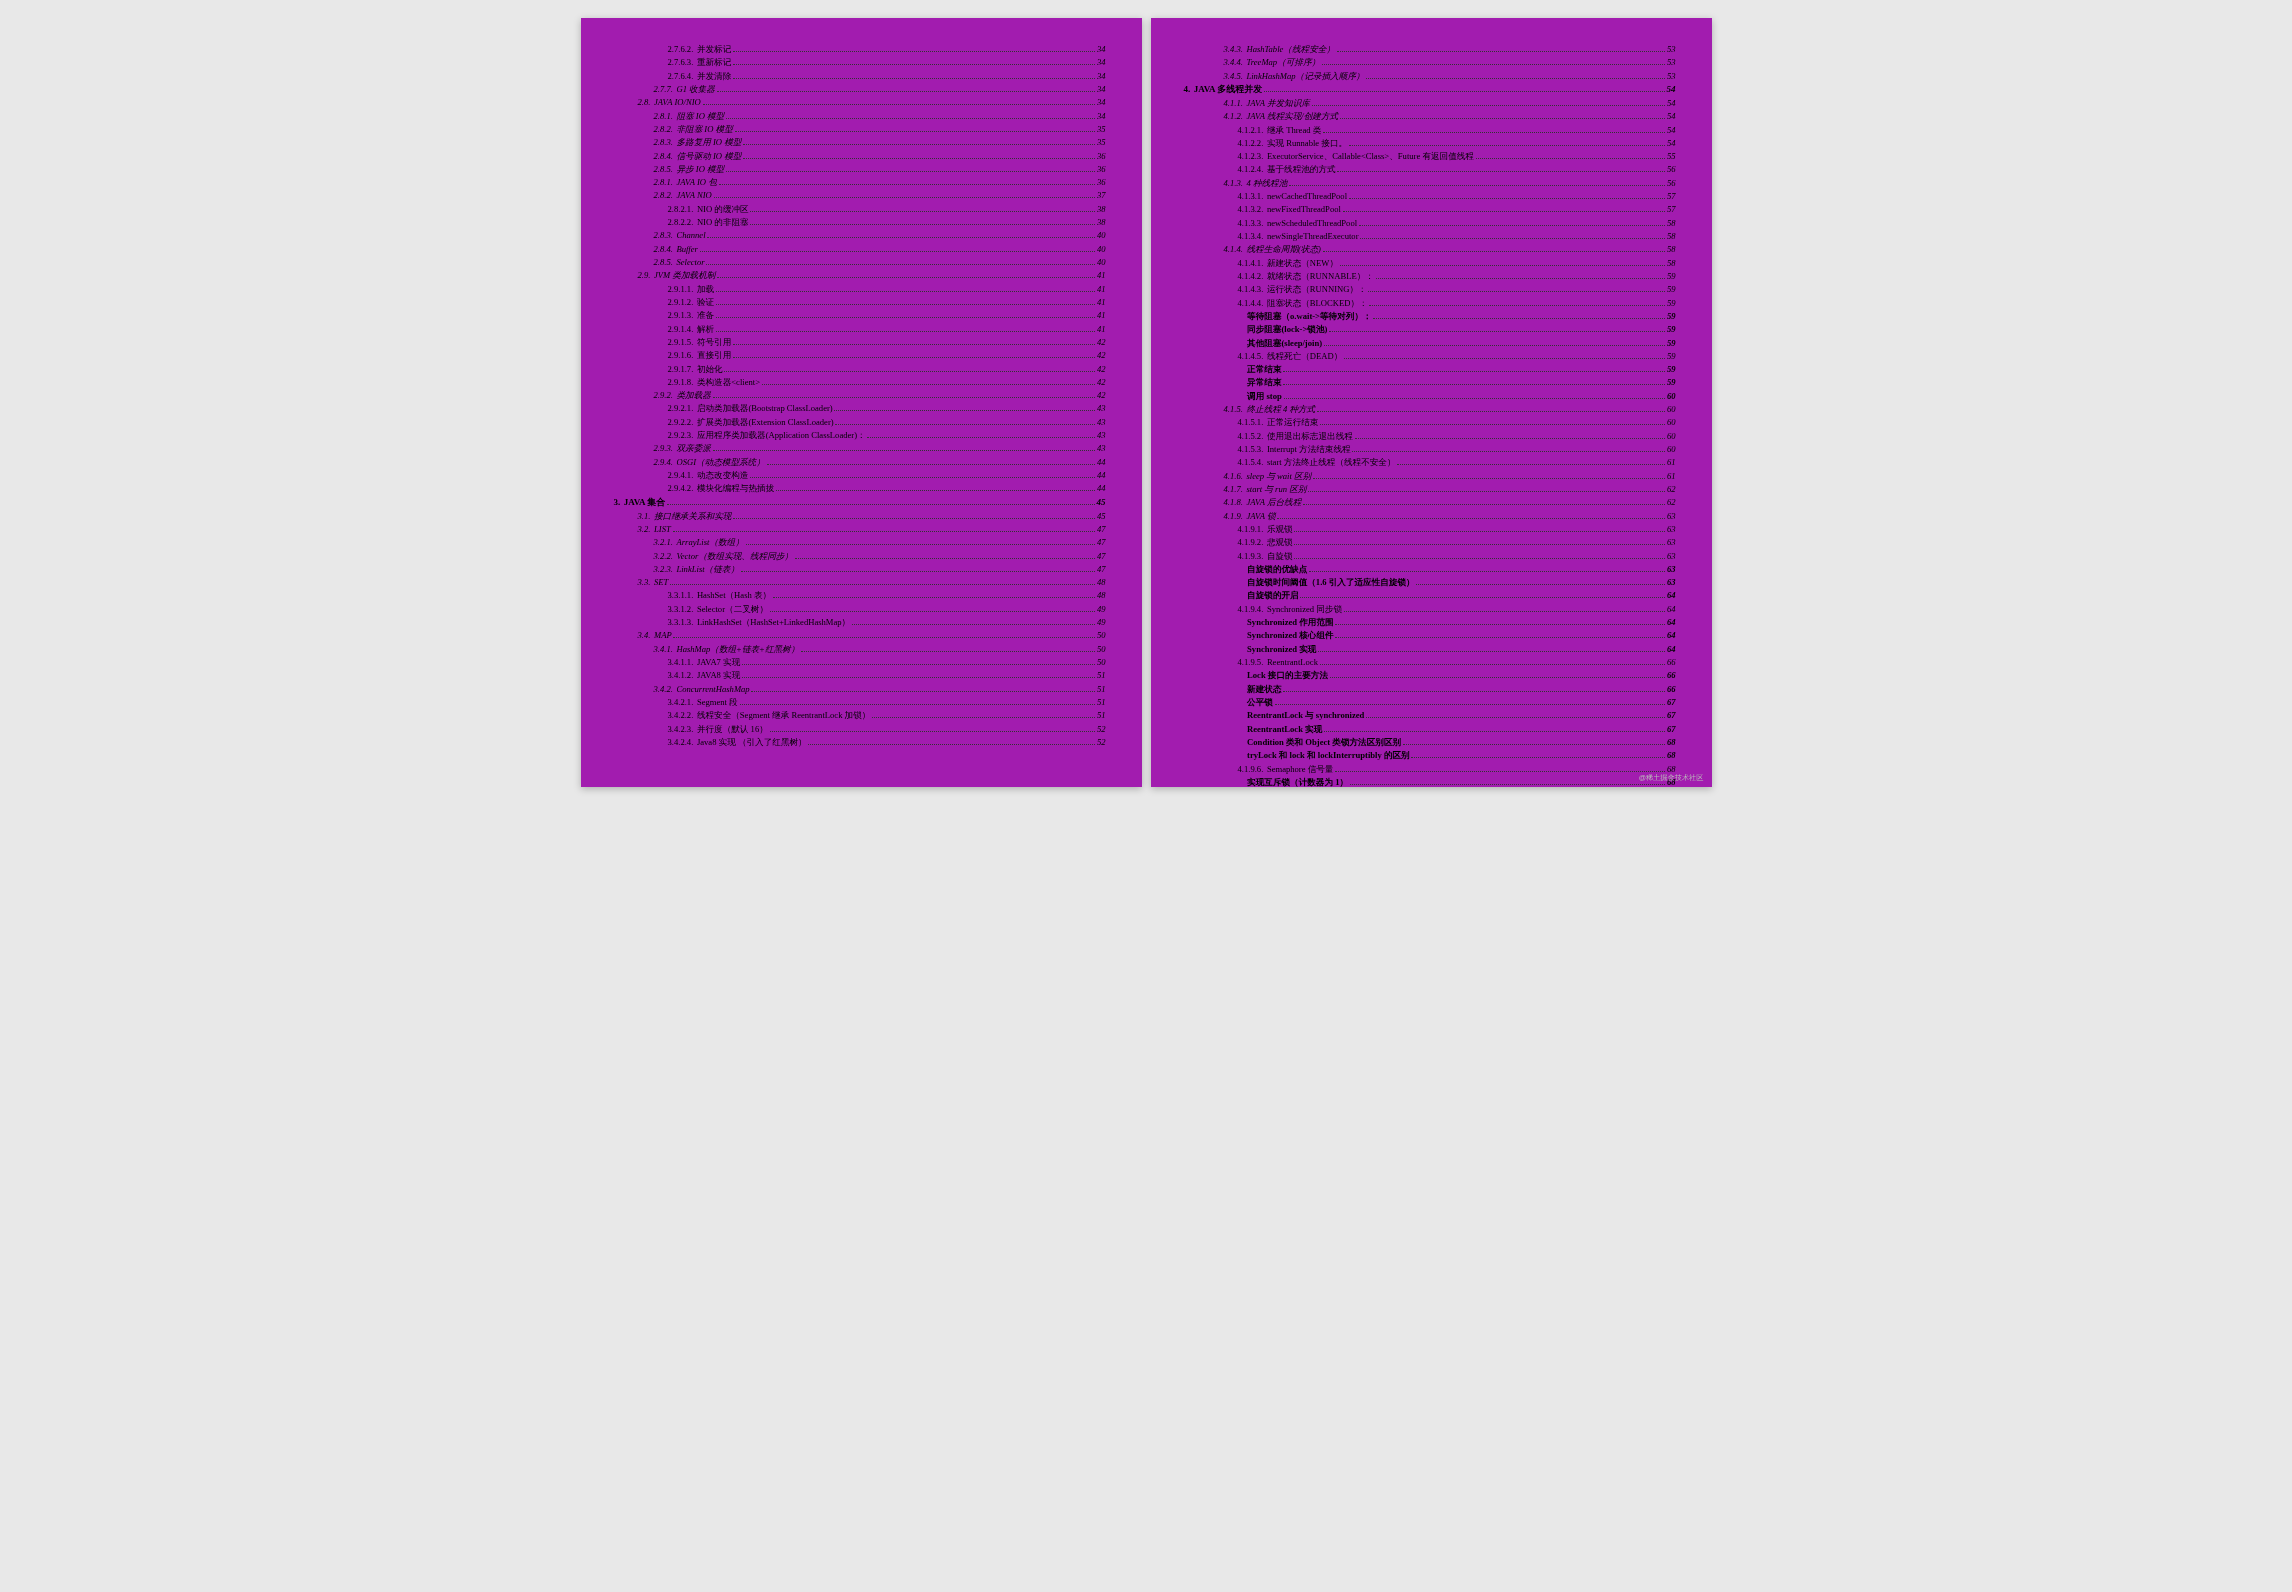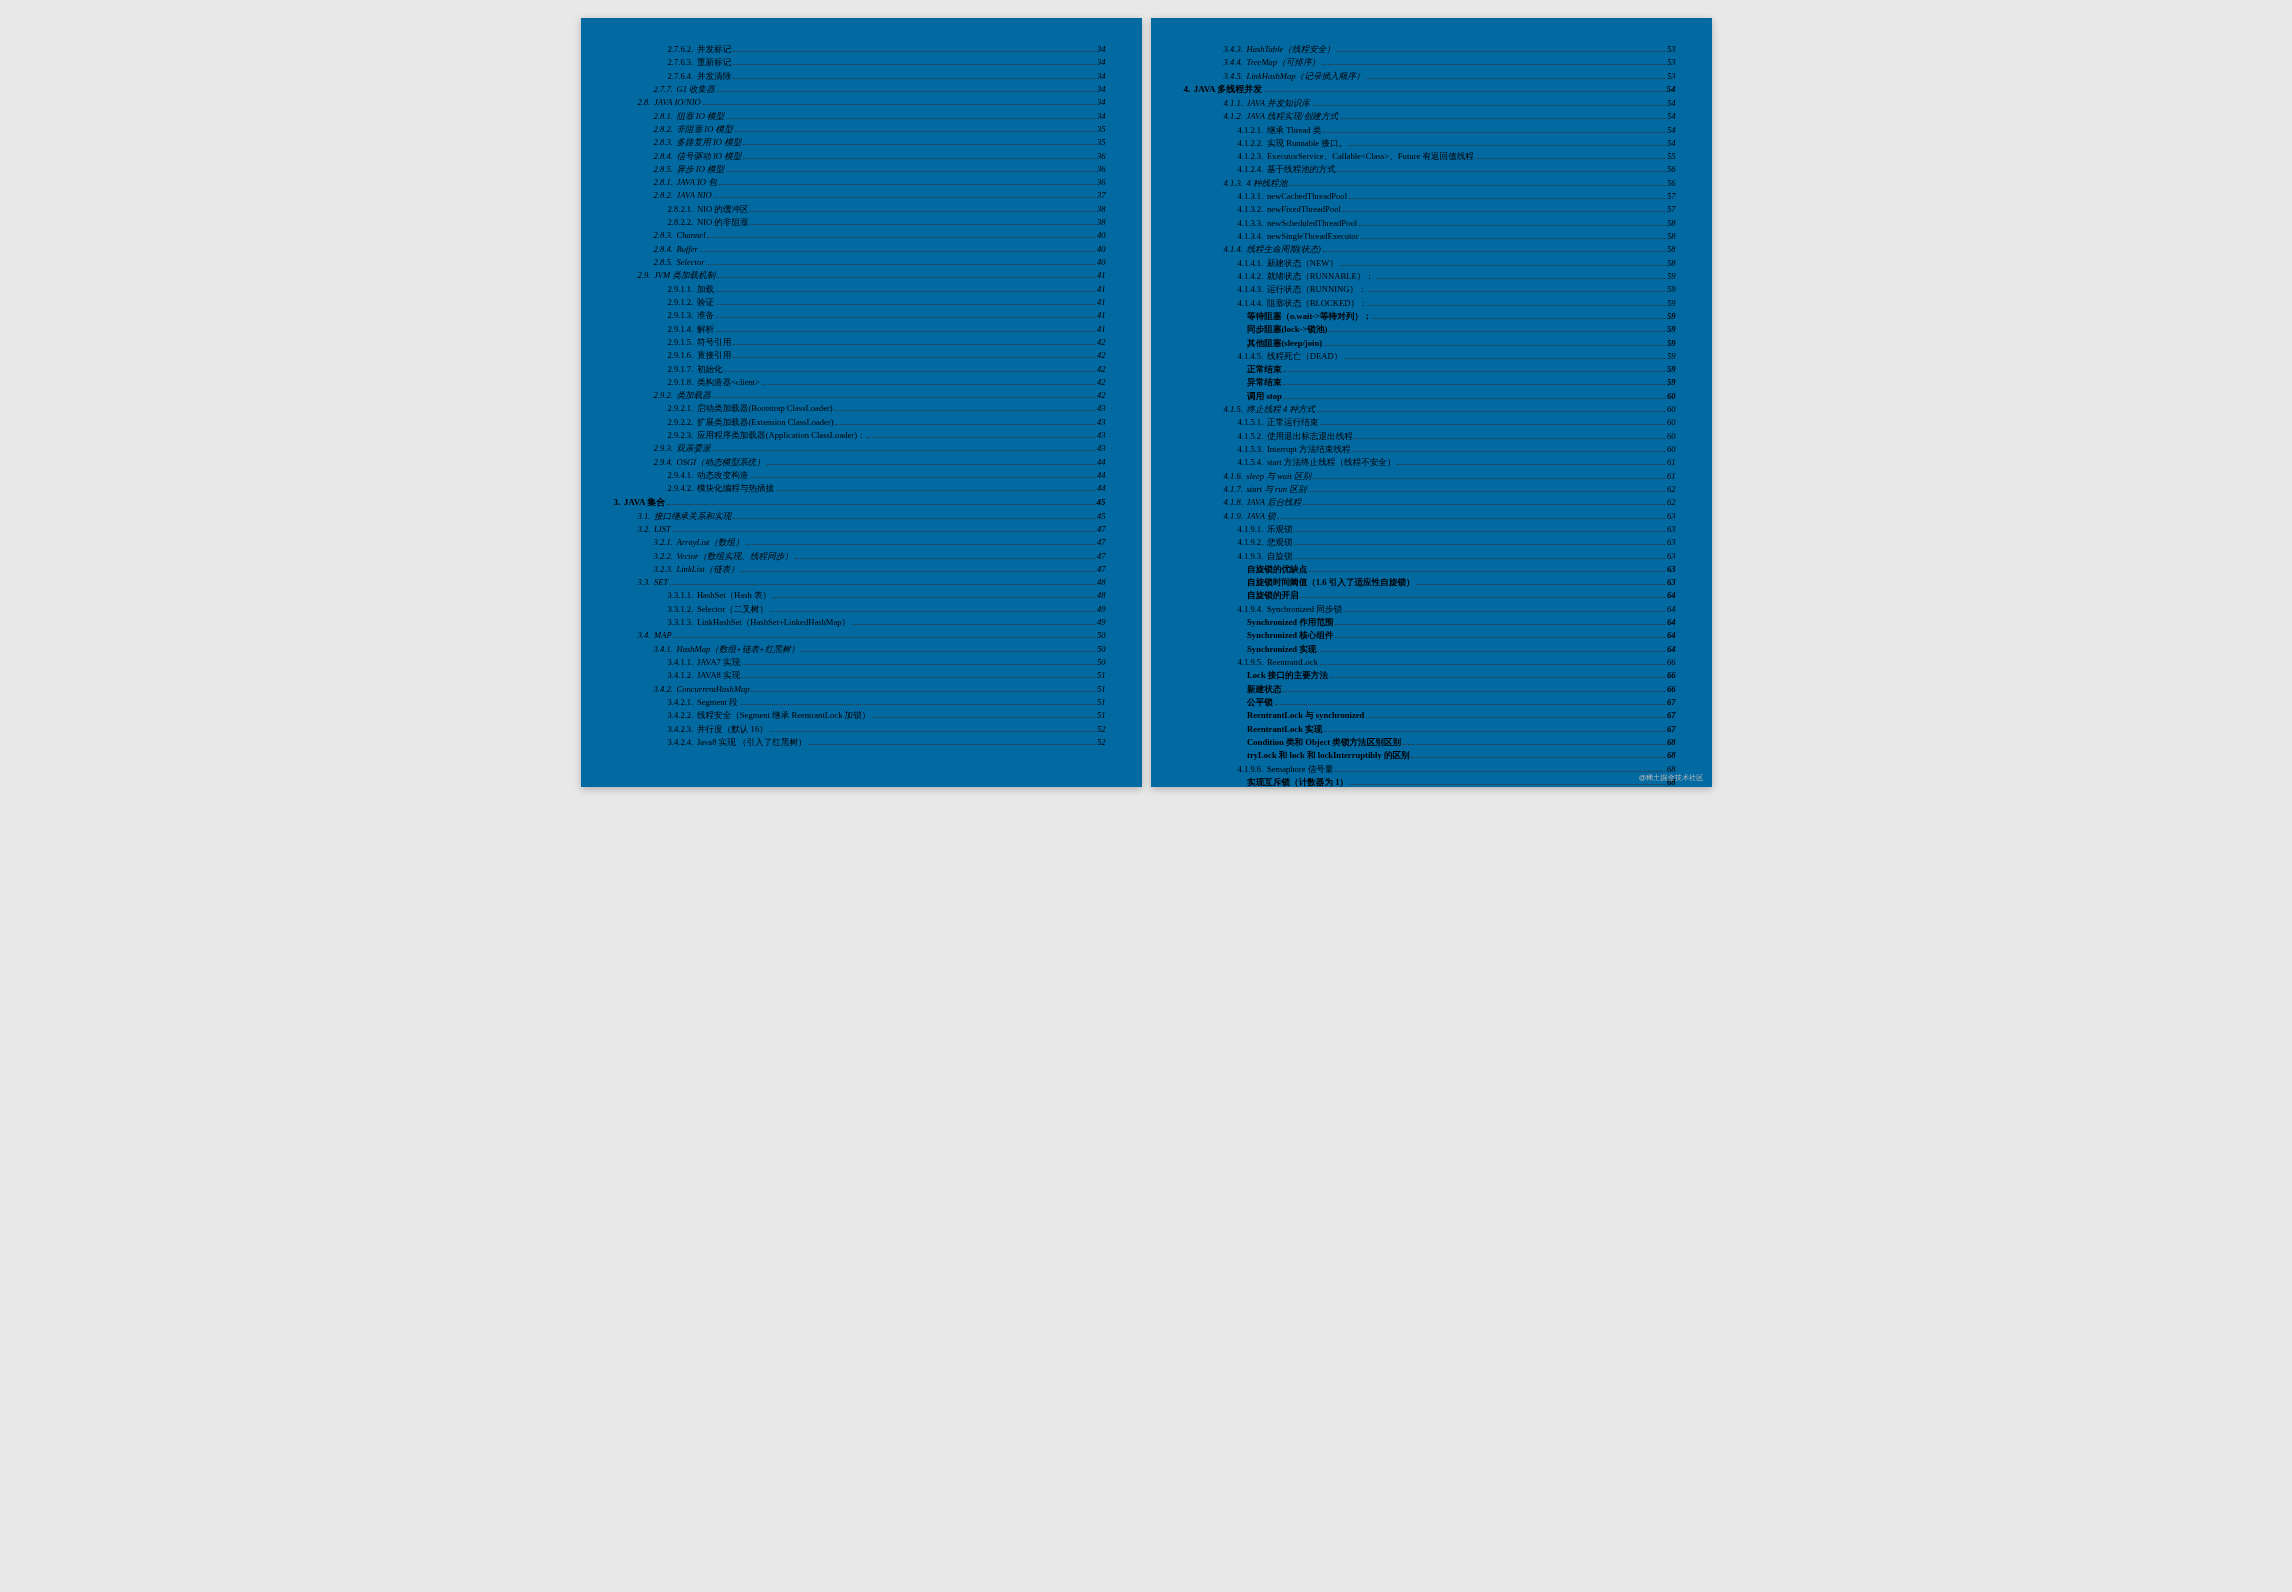--- a/index.html
+++ b/index.html
@@ -8,21 +8,21 @@
     font-family: "Songti SC", "SimSun", serif;
     padding: 18px;
     display: flex;
     justify-content: center;
   }
   .spread {
     display: flex;
     gap: 9px;
   }
   .page {
-    background: #0369a1;
+    background: #a21caf;
     width: 561px;
     height: 769px;
     padding: 25px 36px 25px 33px;
     box-shadow: 0 1.8px 7.2px rgba(0,0,0,0.25);
     font-size: 8.6px;
     line-height: 1.55;
     overflow: hidden;
     position: relative;
   }
   .toc-line {

